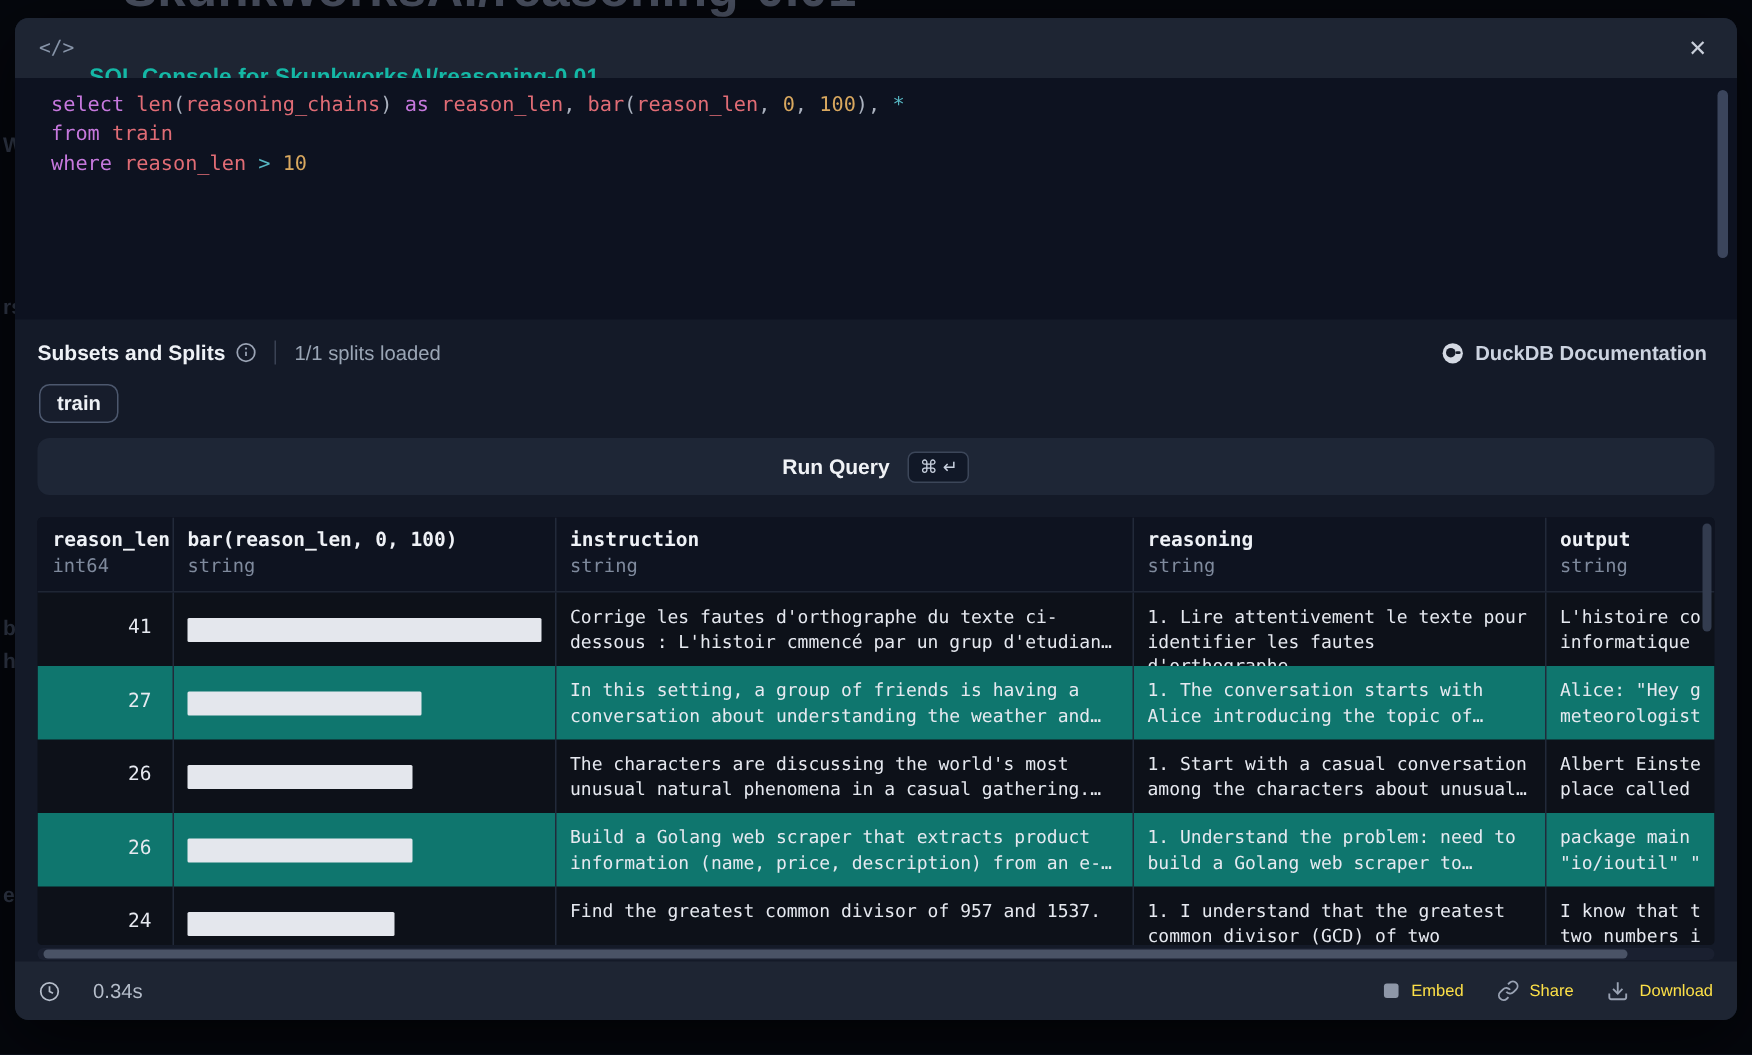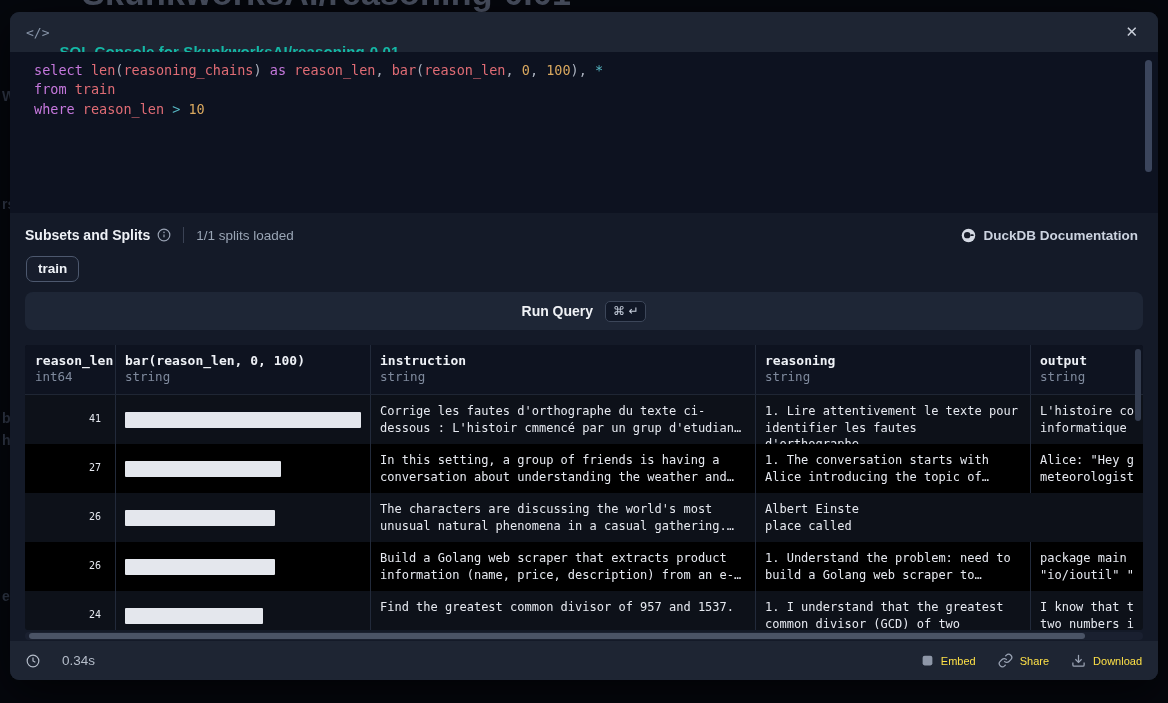--- a/index.html
+++ b/index.html
@@ -58,31 +58,31 @@
   
   .table-wrap { position:absolute; left:15px; top:333px; width:1118px; height:285px;
                 background:#0d1119; overflow:hidden; border-radius:3px;
                 font-family:"DejaVu Sans Mono", monospace; }
   .thead { display:flex; height:50px; background:#0e1320; border-bottom:1px solid #1f2634; }
   .th { padding:8px 0 0 9px; border-left:1px solid #222a3a; overflow:hidden; }
   .th:first-child { border-left:none; padding-left:10px; }
   .th-name { font-size:13px; font-weight:700; color:#eef1f6; white-space:nowrap; }
   .th-type { font-size:12.5px; color:#7f8a9d; margin-top:1px; }
   .tr { display:flex; height:49px; }
-  .tr.alt { background:#000000; }
+  .tr.alt { background:#0f766e; }
   .td { border-left:1px solid #222a3a; overflow:hidden; padding:8px 9px 0 9px;
         font-size:12px; line-height:16.5px; color:#e6e9f0; white-space:pre-line; }
   .td:first-child { border-left:none; }
   .c0 { width:90px; flex:none; }
   .c1 { width:255px; flex:none; }
   .c2 { width:385px; flex:none; }
   .c3 { width:275px; flex:none; }
   .c4 { flex:1; }
   .td.c0 { display:flex; align-items:center; justify-content:flex-end; padding:0 14px 1px 0;
-           font-size:10px; white-space:nowrap; }
+           font-size:13px; white-space:nowrap; }
   .td.c1 { display:flex; align-items:center; padding-top:0; }
   .bar-rect { height:16px; background:#e4e7ed; border-radius:1px; }
   .table-vscroll { position:absolute; right:2px; top:4px; width:6px; height:72px;
                    background:#333c4f; border-radius:3px; }
 
   .hscroll-track { position:absolute; left:15px; top:620px; width:1118px; height:8px;
                    background:#1a2030; border-radius:4px; }
   .hscroll-thumb { position:absolute; left:4px; top:1px; width:1056px; height:6px;
                    background:#4a5366; border-radius:3px; }
 
@@ -197,20 +197,22 @@
           <div class="td c3">1. The conversation starts with
 Alice introducing the topic of…</div>
           <div class="td c4">Alice: "Hey g
 meteorologist</div>
         </div>
         <div class="tr">
           <div class="td c0">26</div>
           <div class="td c1"><div class="bar-rect" style="width: 149.76px;"></div></div>
           <div class="td c2">The characters are discussing the world's most
 unusual natural phenomena in a casual gathering.…</div>
+          <div class="td c3">1. Start with a casual conversation
+among the characters about unusual…</div>
           <div class="td c4">Albert Einste
 place called </div>
         </div>
         <div class="tr alt">
           <div class="td c0">26</div>
           <div class="td c1"><div class="bar-rect" style="width: 149.76px;"></div></div>
           <div class="td c2">Build a Golang web scraper that extracts product
 information (name, price, description) from an e-…</div>
           <div class="td c3">1. Understand the problem: need to
 build a Golang web scraper to…</div>

